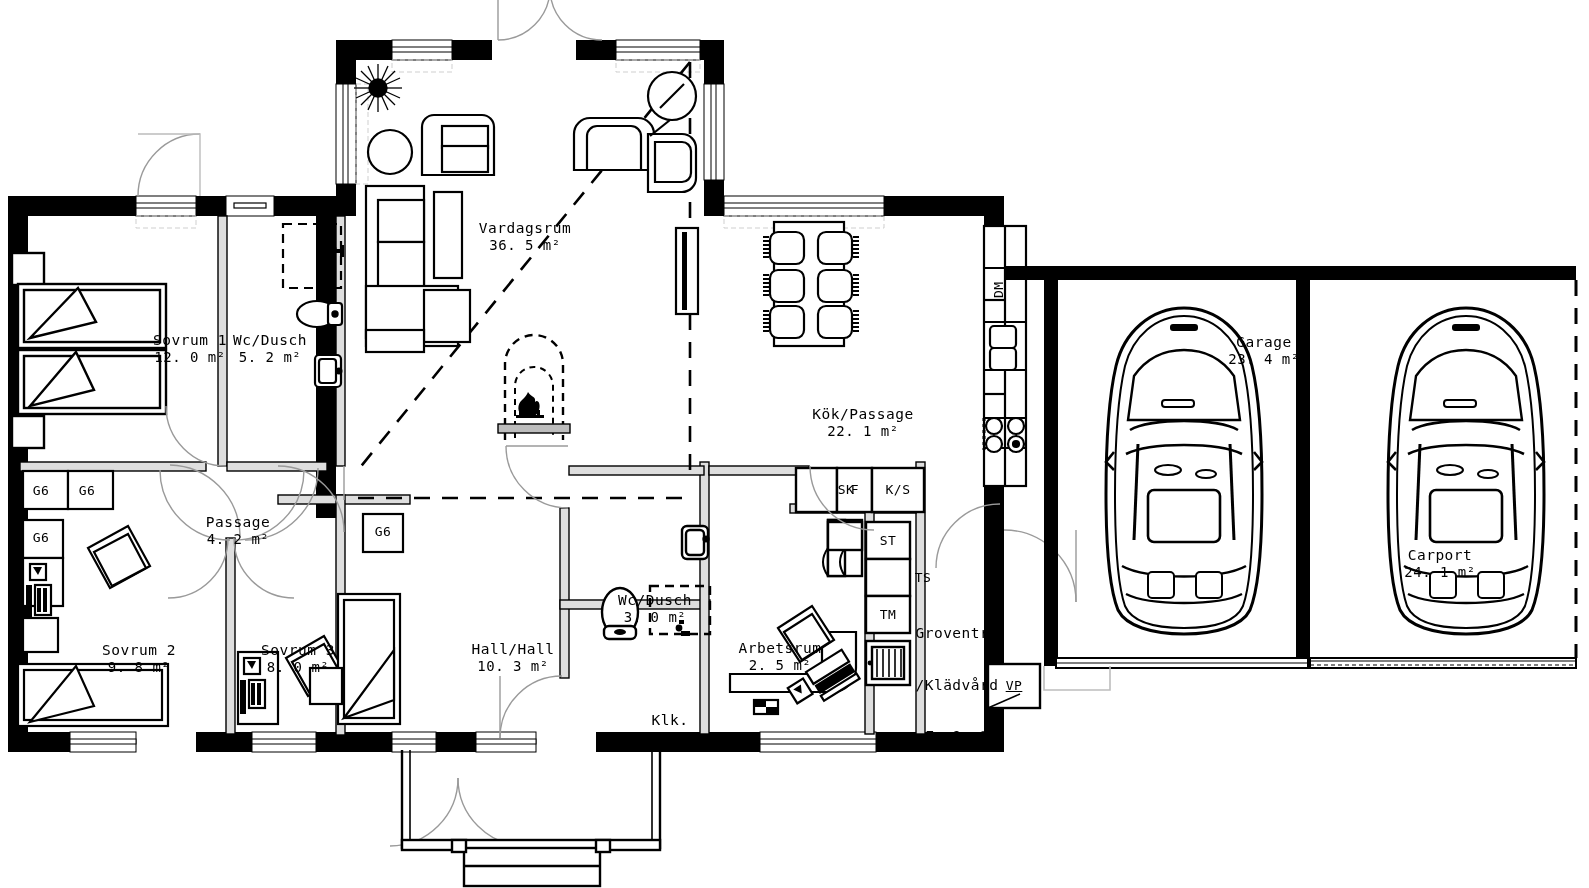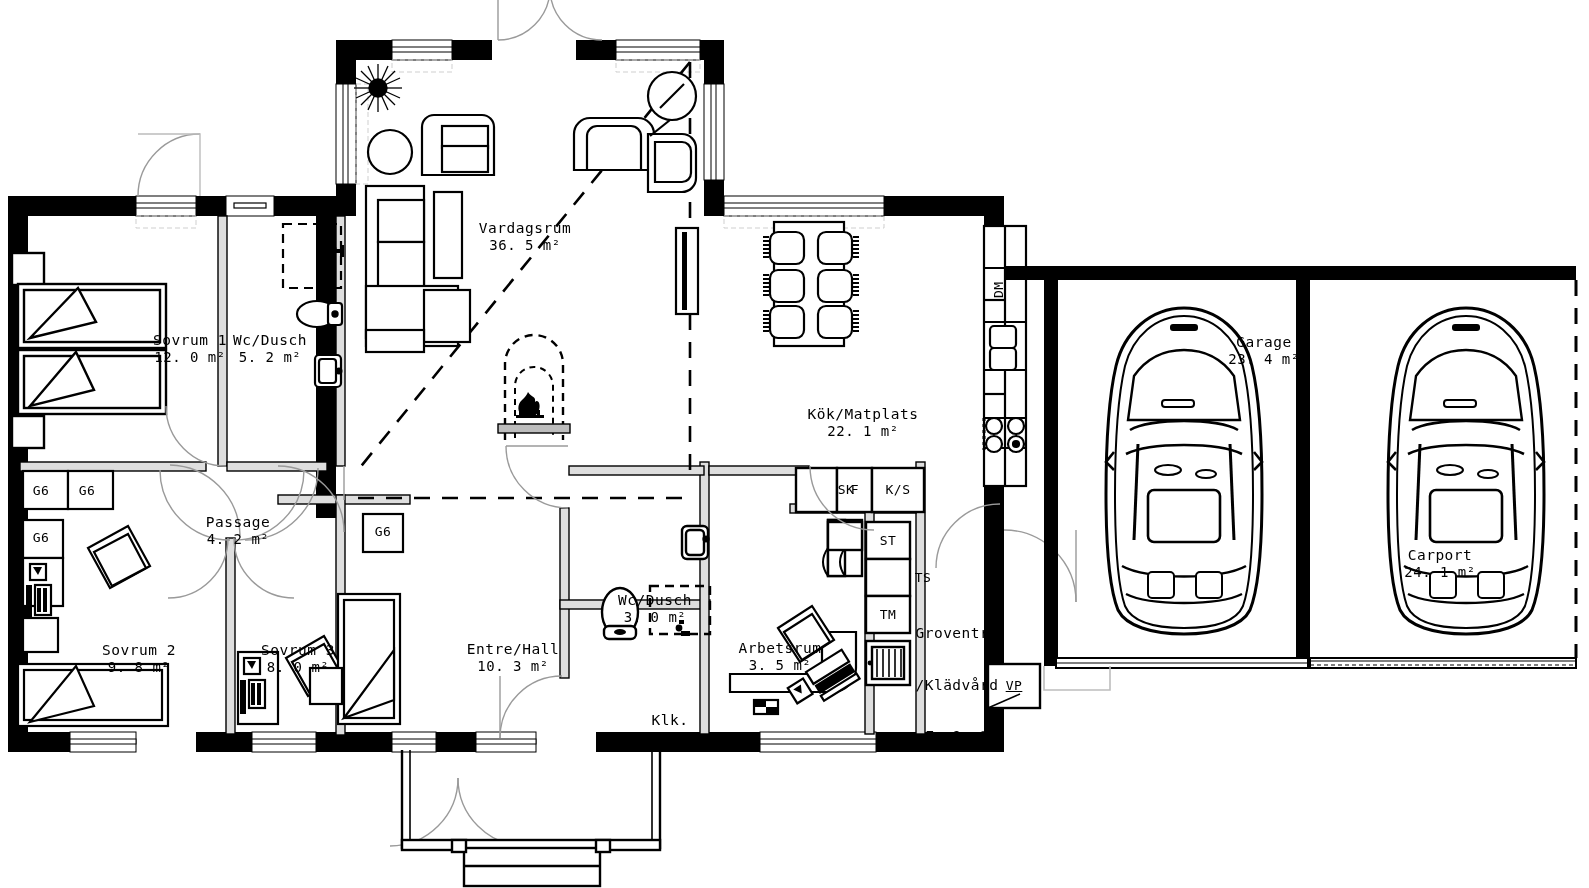--- a/index.html
+++ b/index.html
@@ -497,38 +497,38 @@
 <div class="lbl rm" style="left:180px; top:480px; width:116px;">
   <div>Passage</div><div class="a">4. 2 m²</div>
 </div>
 <div class="lbl rm" style="left:79px;  top:608px; width:120px;">
   <div>Sovrum 2</div><div class="a">9. 8 m²</div>
 </div>
 <div class="lbl rm" style="left:238px; top:608px; width:120px;">
   <div>Sovrum 3</div><div class="a">8. 0 m²</div>
 </div>
 <div class="lbl rm" style="left:448px; top:607px; width:130px;">
-  <div>Entre/Hall</div><div class="a">10. 3 m²</div>
+  <div>Hall/Hall</div><div class="a">10. 3 m²</div>
 </div>
 <div class="lbl rm" style="left:620px; top:678px; width:100px;">
   <div>Klk.</div><div class="a">1. 9 m²</div>
 </div>
 <div class="lbl rm" style="left:597px; top:558px; width:116px;">
   <div>Wc/Dusch</div><div class="a">3. 0 m²</div>
 </div>
 <div class="lbl rm" style="left:718px; top:606px; width:124px;">
-  <div>Arbetsrum</div><div class="a">3. 5 m²</div>
+  <div>Arbetsrum</div><div class="a">2. 5 m²</div>
 </div>
 <div class="lbl rm" style="left:895px; top:591px; width:124px;">
   <div>Groventré</div>
   <div>/Klädvård</div>
   <div class="a">7. 9 m²</div>
 </div>
 <div class="lbl rm" style="left:790px; top:372px; width:146px;">
-  <div>Kök/Matplats</div><div class="a">22. 1 m²</div>
+  <div>Kök/Passage</div><div class="a">22. 1 m²</div>
 </div>
 <div class="lbl rm" style="left:1204px; top:300px; width:120px;">
   <div>Garage</div><div class="a">23. 4 m²</div>
 </div>
 <div class="lbl rm" style="left:1380px; top:513px; width:120px;">
   <div>Carport</div><div class="a">24. 1 m²</div>
 </div>
 
 <div class="lbl tag" style="left:26px;  top:483px; width:30px;">G6</div>
 <div class="lbl tag" style="left:72px;  top:483px; width:30px;">G6</div>

